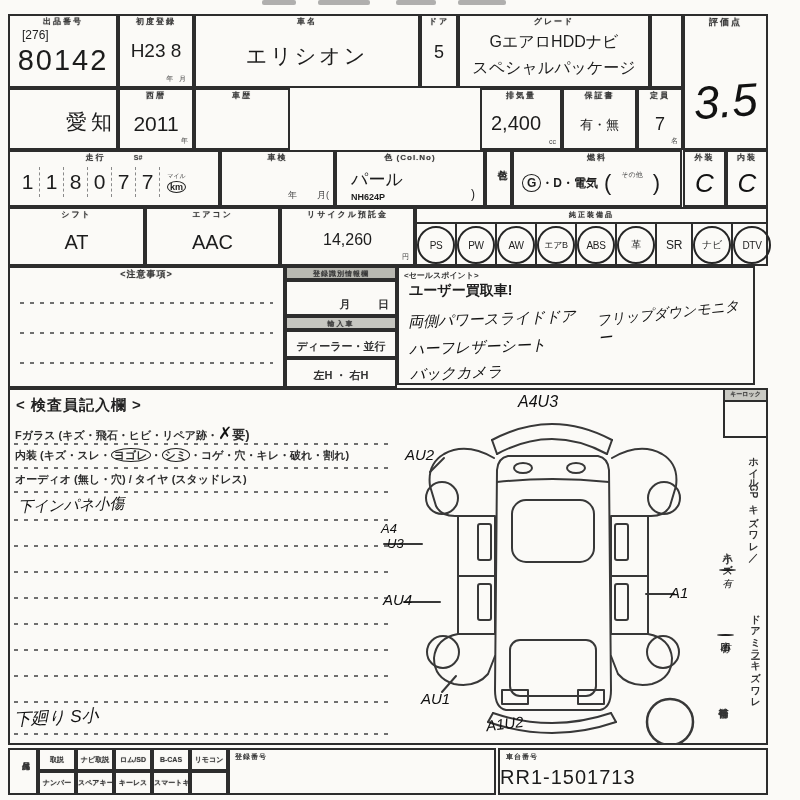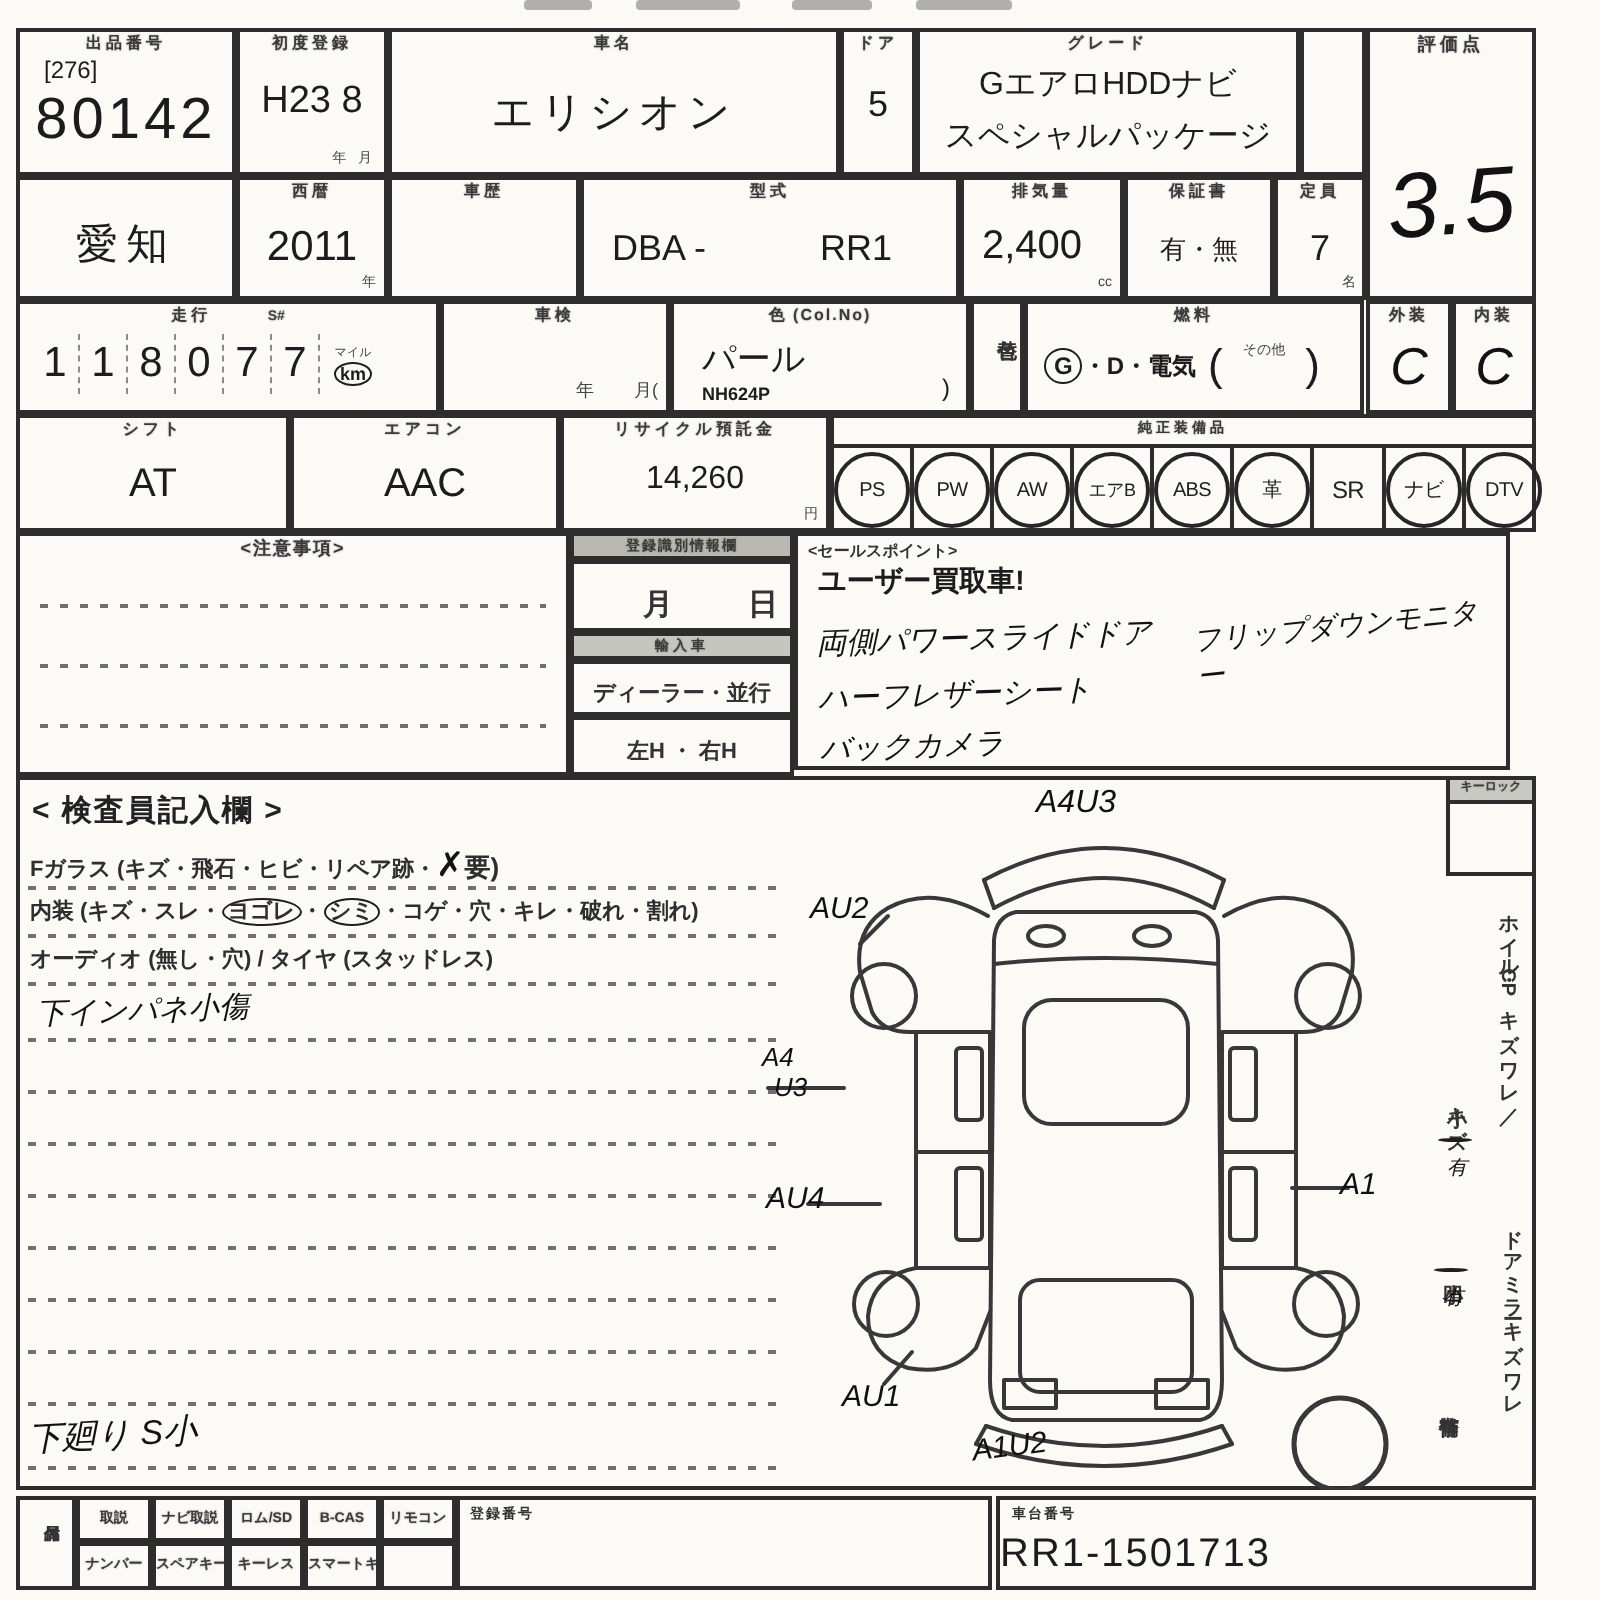--- a/index.html
+++ b/index.html
@@ -67,38 +67,33 @@
   </div>
 
   <div class="cell" style="left:650px;top:14px;width:33px;height:74px"></div>
 
   <div class="cell" style="left:683px;top:14px;width:85px;height:136px">
     <div class="hdr" style="font-size:9px">評価点</div>
     <div class="abs hand" style="left:0;right:0;top:58px;font-size:46px;text-align:center;transform:rotate(-4deg)">3.5</div>
   </div>
 
   <div class="cell" style="left:8px;top:88px;width:110px;height:62px">
-    <div class="abs val" style="left:0;right:0;top:18px;font-size:21px;text-align:center;letter-spacing:4px">愛知</div>
+    <div class="abs val" style="left:0;right:0;top:18px;font-size:21px;text-align:right;letter-spacing:4px">愛知</div>
   </div>
 
   <div class="cell" style="left:118px;top:88px;width:76px;height:62px">
     <div class="hdr">西暦</div>
     <div class="abs val" style="left:0;right:0;top:22px;font-size:21px;text-align:center">2011</div>
     <div class="abs tiny" style="right:4px;bottom:2px">年</div>
   </div>
 
   <div class="cell" style="left:194px;top:88px;width:96px;height:62px">
     <div class="hdr">車歴</div>
   </div>
 
-  <div class="cell" style="left:290px;top:88px;width:190px;height:62px">
-    <div class="hdr">型式</div>
-    <div class="abs val" style="left:14px;top:24px;font-size:18px">DBA -</div>
-    <div class="abs val" style="left:118px;top:24px;font-size:18px">RR1</div>
-  </div>
 
   <div class="cell" style="left:480px;top:88px;width:82px;height:62px">
     <div class="hdr">排気量</div>
     <div class="abs val" style="left:0;right:10px;top:22px;font-size:20px;text-align:center">2,400</div>
     <div class="abs tiny" style="right:4px;bottom:3px">cc</div>
   </div>
 
   <div class="cell" style="left:562px;top:88px;width:75px;height:62px">
     <div class="hdr">保証書</div>
     <div class="abs val" style="left:0;right:0;top:26px;font-size:13px;text-align:center">有・無</div>
@@ -219,21 +214,21 @@
     </div>
   </div>
   <div class="dotline" style="left:20px;top:302px;width:253px"></div>
   <div class="dotline" style="left:20px;top:332px;width:253px"></div>
   <div class="dotline" style="left:20px;top:362px;width:253px"></div>
 
   <div class="cell" style="left:285px;top:266px;width:112px;height:14px;background:#b9b9b2">
     <div class="hdr" style="font-size:7px;letter-spacing:1px;line-height:11px">登録識別情報欄</div>
   </div>
   <div class="cell" style="left:285px;top:280px;width:112px;height:36px">
-    <div class="abs pre" style="right:6px;bottom:2px;font-size:15px;font-weight:700;color:#333">月         日</div>
+    <div class="abs pre" style="right:6px;bottom:2px;font-size:11px;font-weight:700;color:#333">月         日</div>
   </div>
   <div class="cell" style="left:285px;top:316px;width:112px;height:14px;background:#c6c6c0">
     <div class="hdr" style="font-size:7px;line-height:11px">輸入車</div>
   </div>
   <div class="cell" style="left:285px;top:330px;width:112px;height:28px">
     <div class="abs" style="left:0;right:0;top:7px;font-size:11px;font-weight:700;color:#333;text-align:center">ディーラー・並行</div>
   </div>
   <div class="cell" style="left:285px;top:358px;width:112px;height:30px">
     <div class="abs" style="left:0;right:0;top:8px;font-size:11px;font-weight:700;color:#333;text-align:center">左H ・ 右H</div>
   </div>

